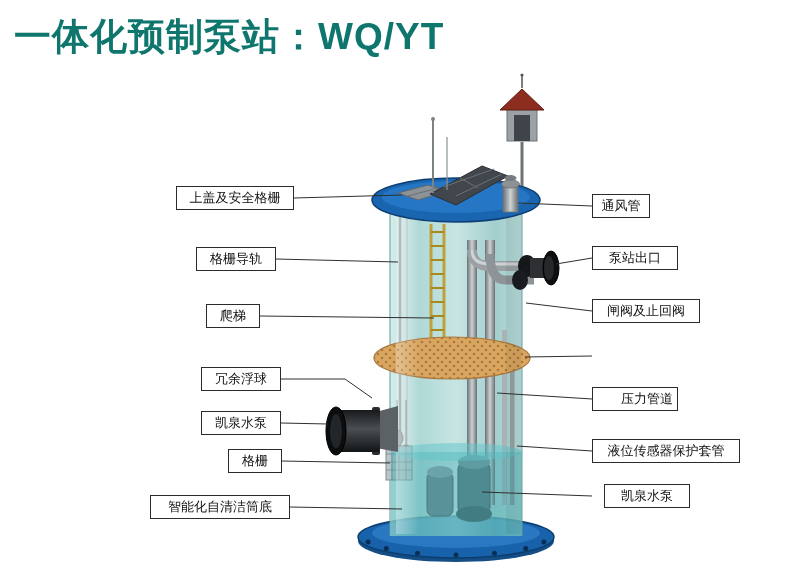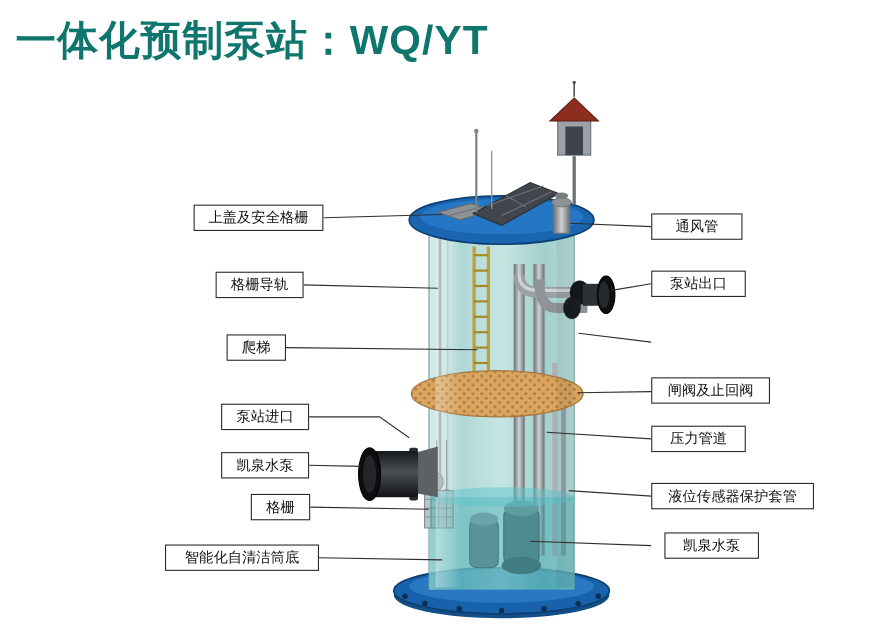--- a/index.html
+++ b/index.html
@@ -219,25 +219,25 @@
       <line x1="592" y1="356" x2="525" y2="357"></line>
       <line x1="592" y1="399" x2="497" y2="393"></line>
       <line x1="592" y1="451" x2="517" y2="446"></line>
       <line x1="592" y1="496" x2="482" y2="492"></line>
     </g>
   </svg>
 
   <div class="callout" style="left:176px;top:186px;width:118px;">上盖及安全格栅</div>
   <div class="callout" style="left:196px;top:247px;width:80px;">格栅导轨</div>
   <div class="callout" style="left:206px;top:304px;width:54px;">爬梯</div>
-  <div class="callout" style="left:201px;top:367px;width:80px;">泵站进口</div>
+  <div class="callout" style="left:201px;top:367px;width:80px;">冗余浮球</div>
   <div class="callout" style="left:201px;top:411px;width:80px;">凯泉水泵</div>
   <div class="callout" style="left:228px;top:449px;width:54px;">格栅</div>
   <div class="callout" style="left:150px;top:495px;width:140px;">智能化自清洁筒底</div>
 
-  <div class="callout" style="left:592px;top:194px;width:83px;">通风管</div>
+  <div class="callout" style="left:592px;top:194px;width:58px;">通风管</div>
   <div class="callout" style="left:592px;top:246px;width:86px;">泵站出口</div>
-  <div class="callout" style="left:592px;top:299px;width:108px;margin-top:44px;">闸阀及止回阀</div>
-  <div class="callout" style="left:592px;top:387px;width:86px;">压力管道</div>
+  <div class="callout" style="left:592px;top:299px;width:108px;">闸阀及止回阀</div>
+  <div class="callout" style="left:592px;top:387px;width:86px;text-align:right;">压力管道</div>
   <div class="callout" style="left:592px;top:439px;width:148px;">液位传感器保护套管</div>
   <div class="callout" style="left:592px;top:484px;width:86px;margin-left:12px;">凯泉水泵</div>
 
 </div>
 
 </body></html>

